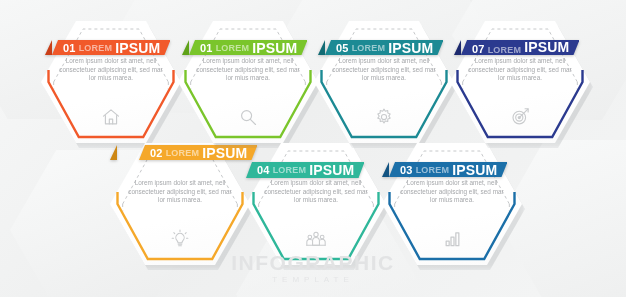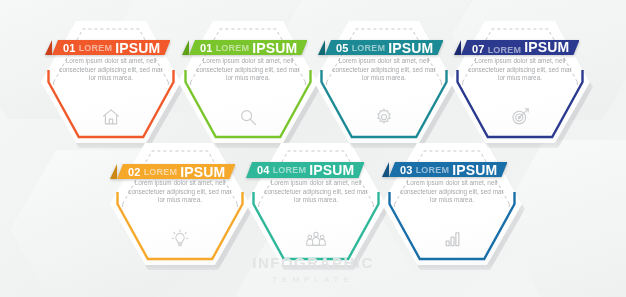--- a/index.html
+++ b/index.html
@@ -131,21 +131,21 @@
   .icon-wrap svg { display:block; }
 
   
   #footer {
     position: absolute;
     left: 0; right: 0;
     bottom: 12px;
     text-align: center;
   }
   #footer .main-title {
-    font-size: 15px;
+    font-size: 21px;
     font-weight: bold;
     color: #e2e3e4;
     letter-spacing: 1.5px;
     line-height: 22px;
   }
   #footer .sub-title {
     font-size: 8px;
     color: #e4e5e6;
     letter-spacing: 5px;
     line-height: 11px;
@@ -205,21 +205,21 @@
             <path d="M 3.6599999999999997 54 L 32.940000000000005 1 L 89.06 1 L 118.34 54" fill="none" stroke="#c6c8ca" stroke-width="1" stroke-dasharray="3 3"></path>
             <path d="M 3.6599999999999997 54 L 3.6599999999999997 77.75999999999999" fill="none" stroke="#c6c8ca" stroke-width="1" stroke-dasharray="3 3"></path>
             <path d="M 118.34 54 L 118.34 77.75999999999999" fill="none" stroke="#c6c8ca" stroke-width="1" stroke-dasharray="3 3"></path>
           </svg>
         </div>
         <div class="accent">
           <svg viewBox="0 0 140 122">
             <path d="M 7.5 49 L 7.5 61 L 37.800000000000004 116 L 102.2 116 L 132.5 61 L 132.5 49" fill="none" stroke="#f5a82a" stroke-width="2.4" stroke-linejoin="miter" stroke-linecap="butt"></path>
           </svg>
         </div>
-        <div class="ribbon" style="top: 21px; left: 0px;">
+        <div class="ribbon" style="top: 2px; left: 0px; gap: 22px;">
           <div class="tail" style="background: rgb(205, 135, 20);"></div>
           <div class="main" style="background: rgb(245, 168, 42);">
             <span class="num">02</span>
             <span class="lorem">LOREM</span>
             <span class="ipsum">IPSUM</span>
           </div>
         </div>
         <div class="body-text">Lorem ipsum dolor sit amet, neli consectetuer adipiscing elit, sed mar lor mius marea.</div>
         <div class="icon-wrap">
           <svg width="20" height="21" viewBox="0 0 24 24" fill="none" stroke="#c9cbcd" stroke-width="1.3" stroke-linecap="round" stroke-linejoin="round">

